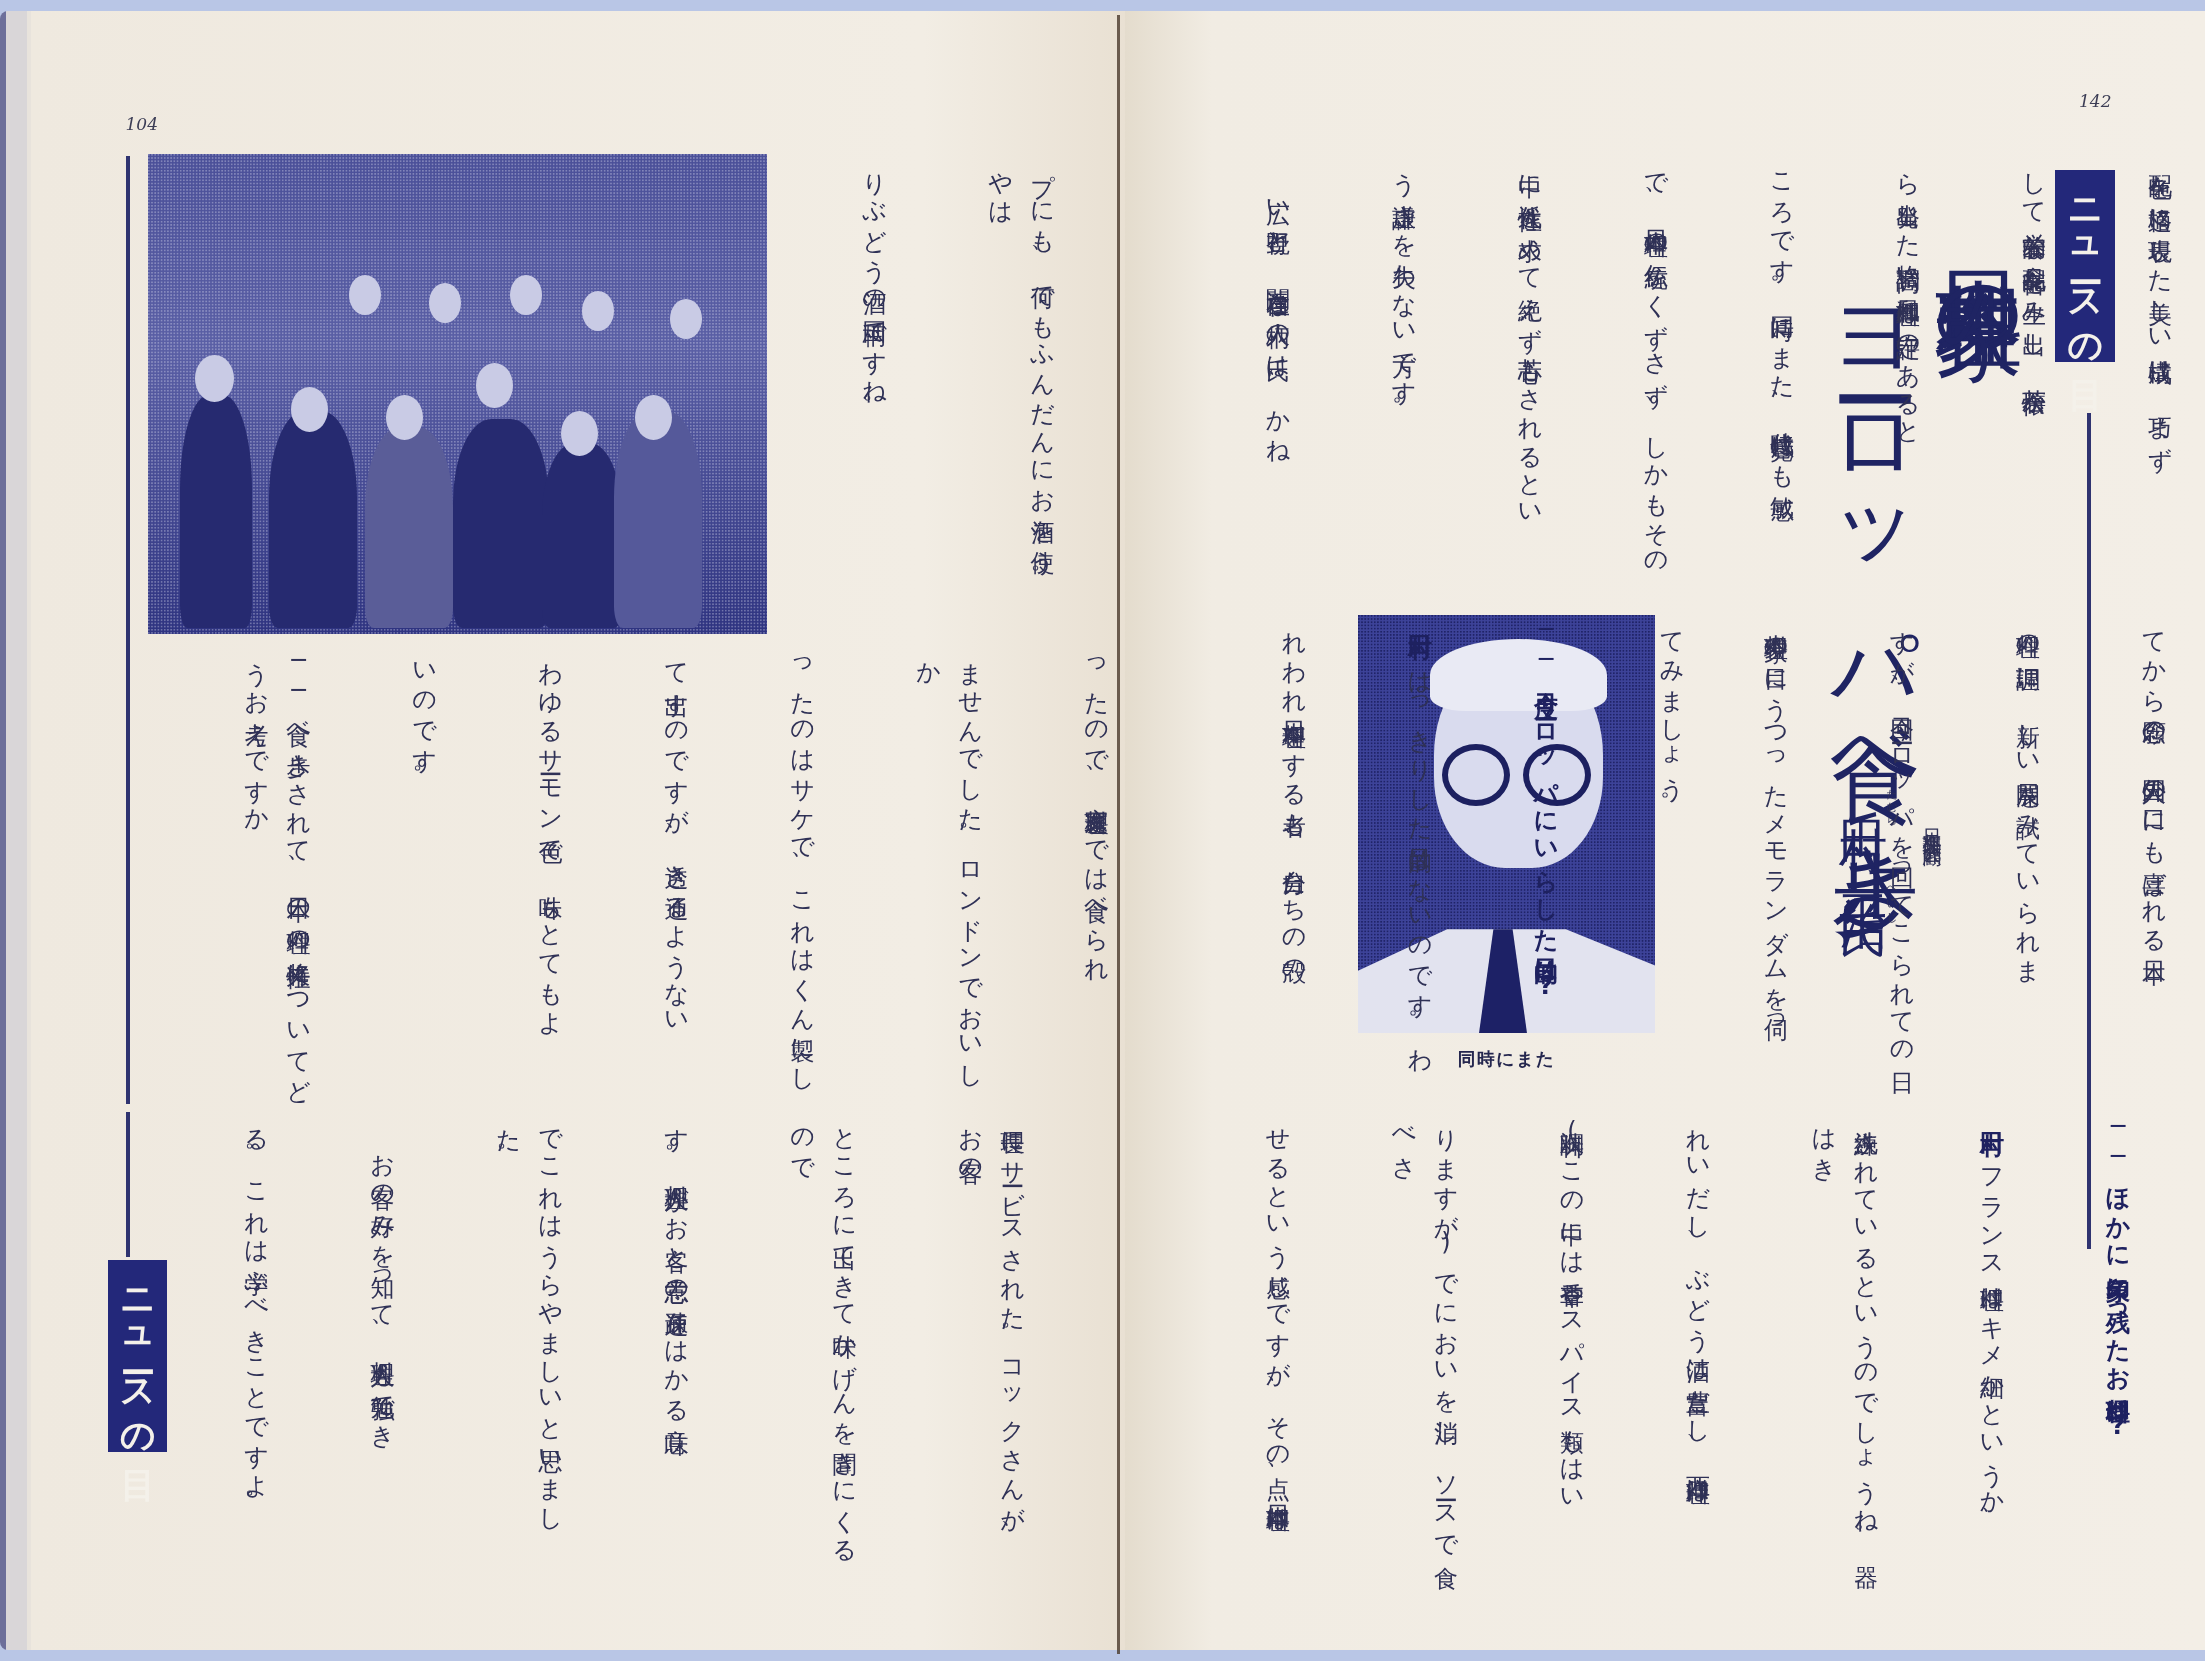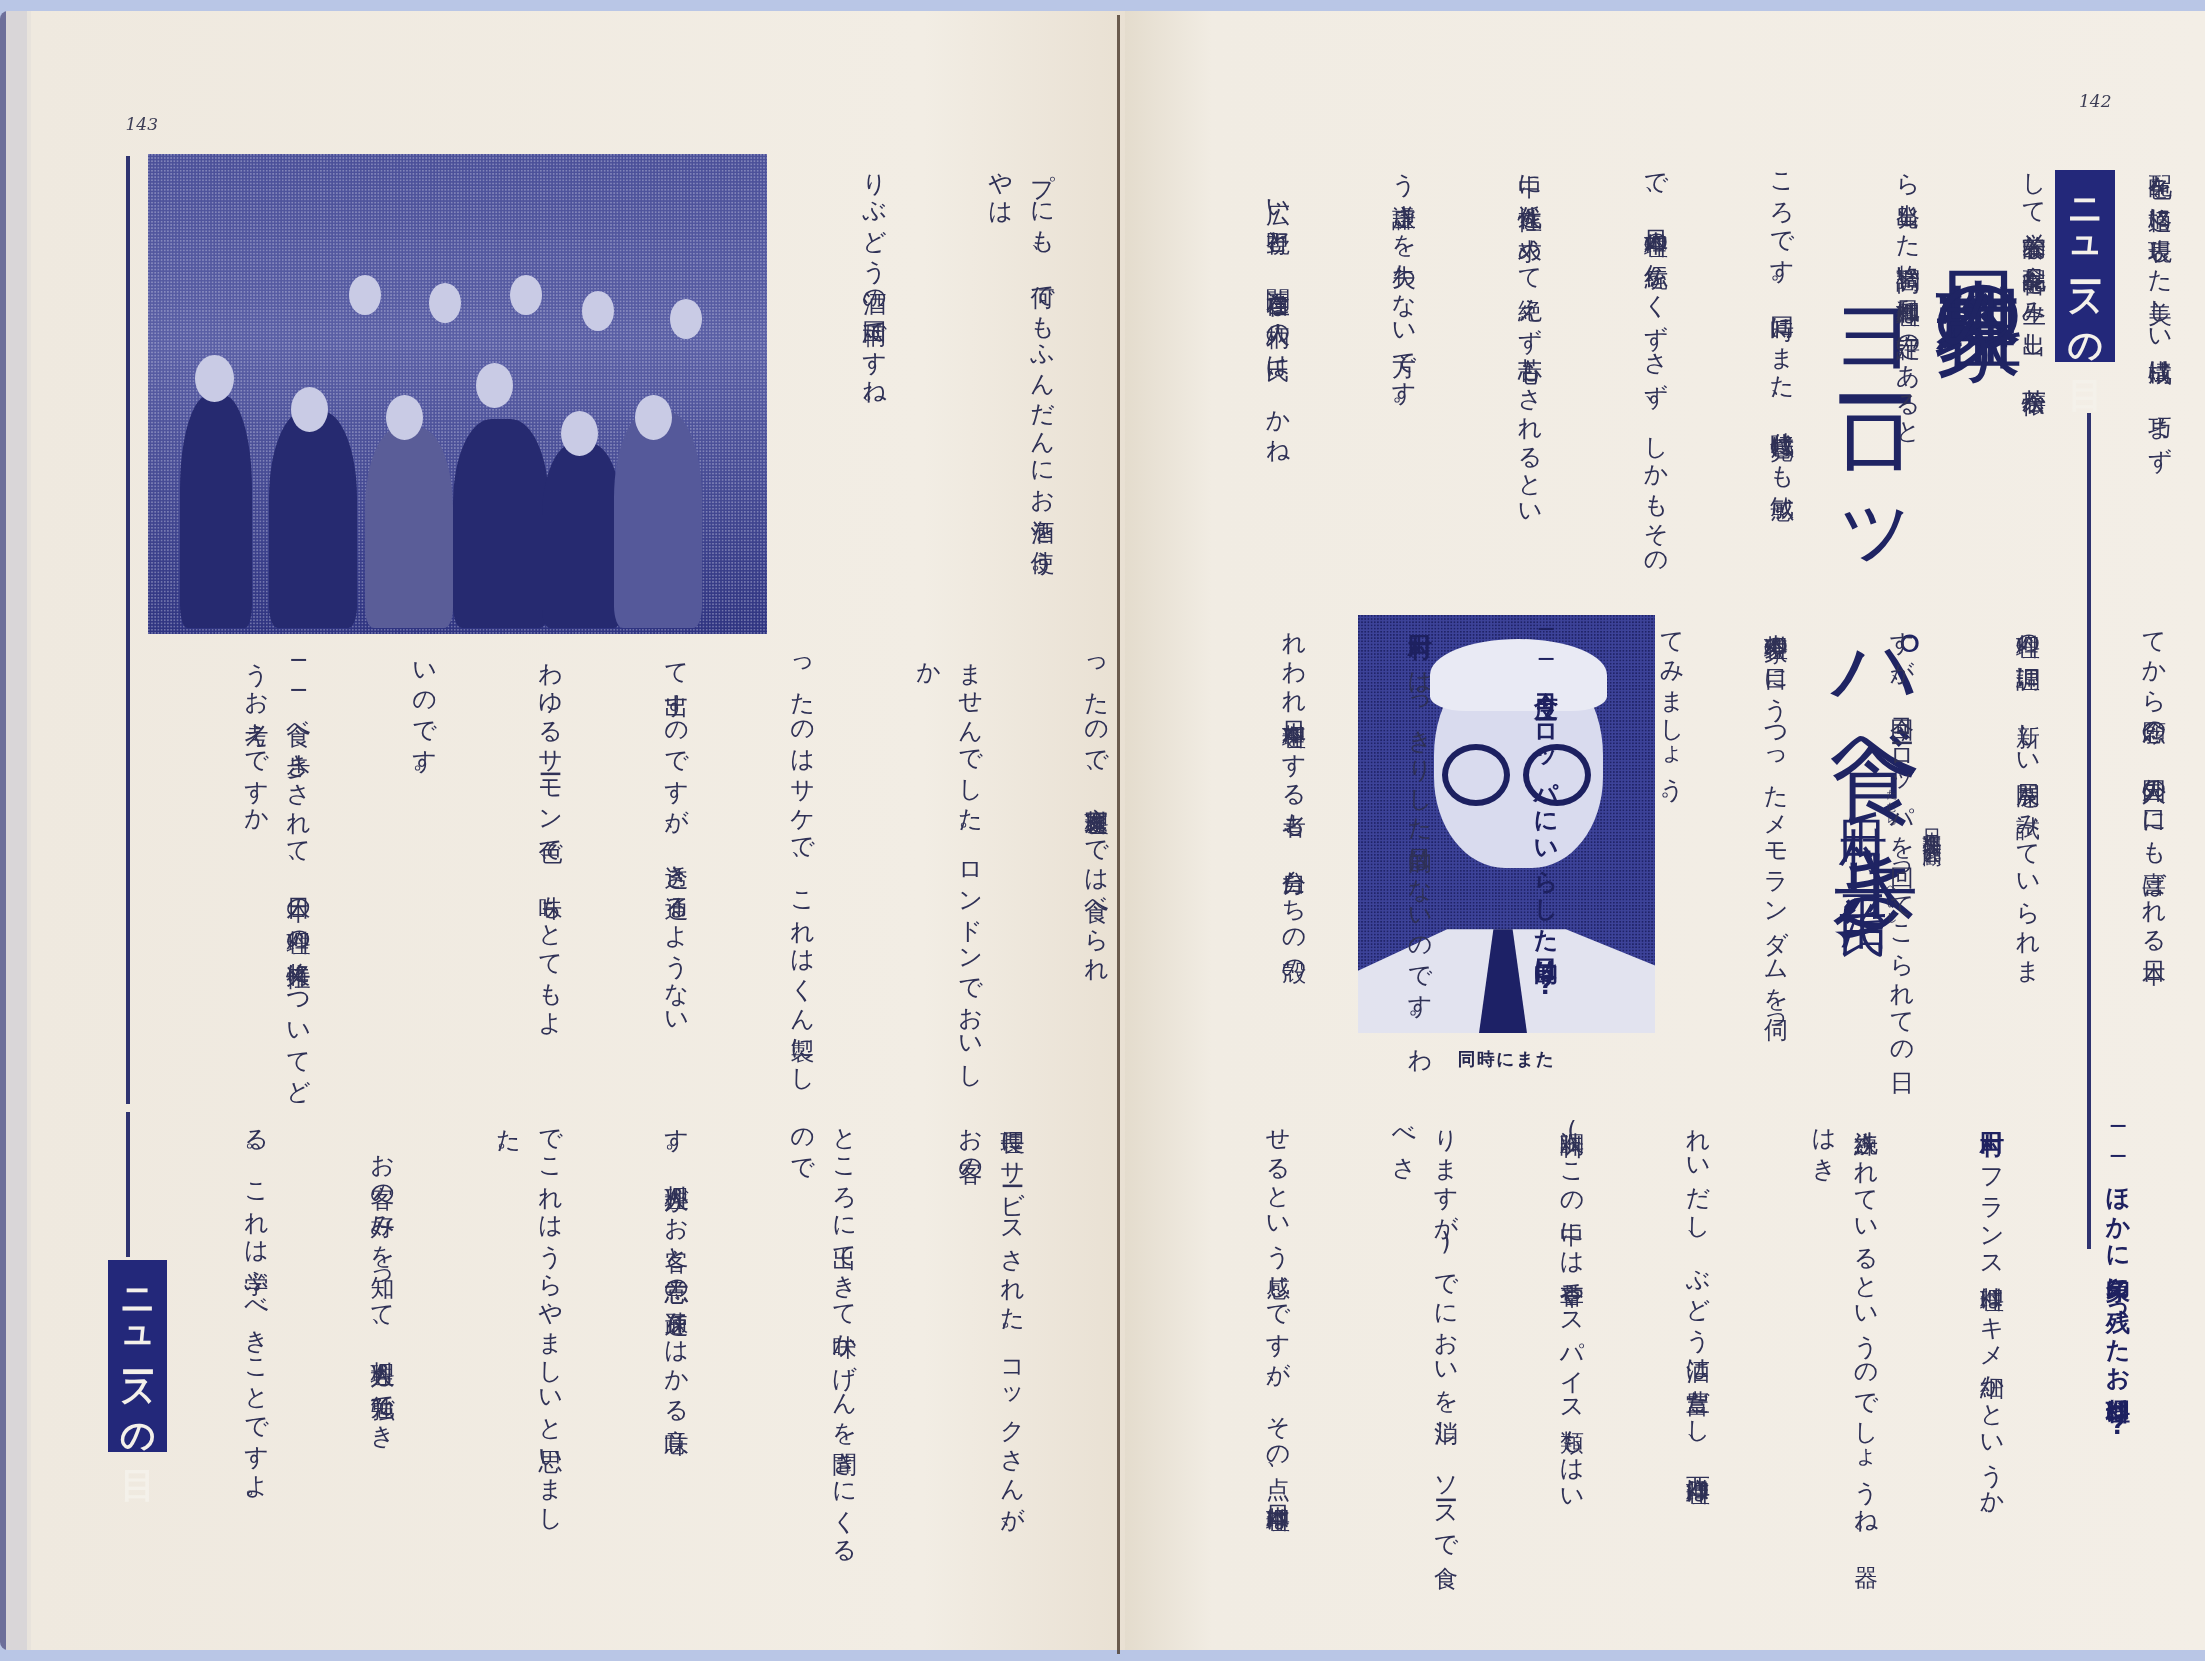--- a/index.html
+++ b/index.html
@@ -72,21 +72,21 @@
   .portrait-shirt { position: absolute; left: 0; bottom: 0; width: 100%; height: 104px; background: #e2e3ef; clip-path: polygon(0 40%, 30% 0, 70% 0, 100% 35%, 100% 100%, 0 100%); }
   .portrait-tie { position: absolute; left: 121px; bottom: 0; width: 48px; height: 104px; background: #1d2166; clip-path: polygon(30% 0,70% 0,100% 100%,0 100%); }
 </style>
 </head>
 <body>
 
 <div class="spread">
   <div class="cover-edge"></div>
 
   <div class="page left">
-    <div class="pagenum" style="left:95px; top:103px;">143</div>
+    <div class="pagenum" style="left:95px; top:103px;">104</div>
 
     <div class="rule" style="left:95px; top:145px; width:4px; height:948px;"></div>
 
     <div class="photo" style="left:117px; top:143px; width:619px; height:480px;">
       <div class="group-bg"></div>
       <div class="person" style="left:32px; top:241px; width:72px; height:233px;"></div>
       <div class="head" style="left:47px; top:201px; width:39px; height:47px;"></div>
       <div class="person" style="left:121px; top:257px; width:88px; height:217px;"></div>
       <div class="head" style="left:143px; top:233px; width:37px; height:45px;"></div>
       <div class="person" style="left:217px; top:273px; width:88px; height:201px; background:#5a5d98;"></div>

